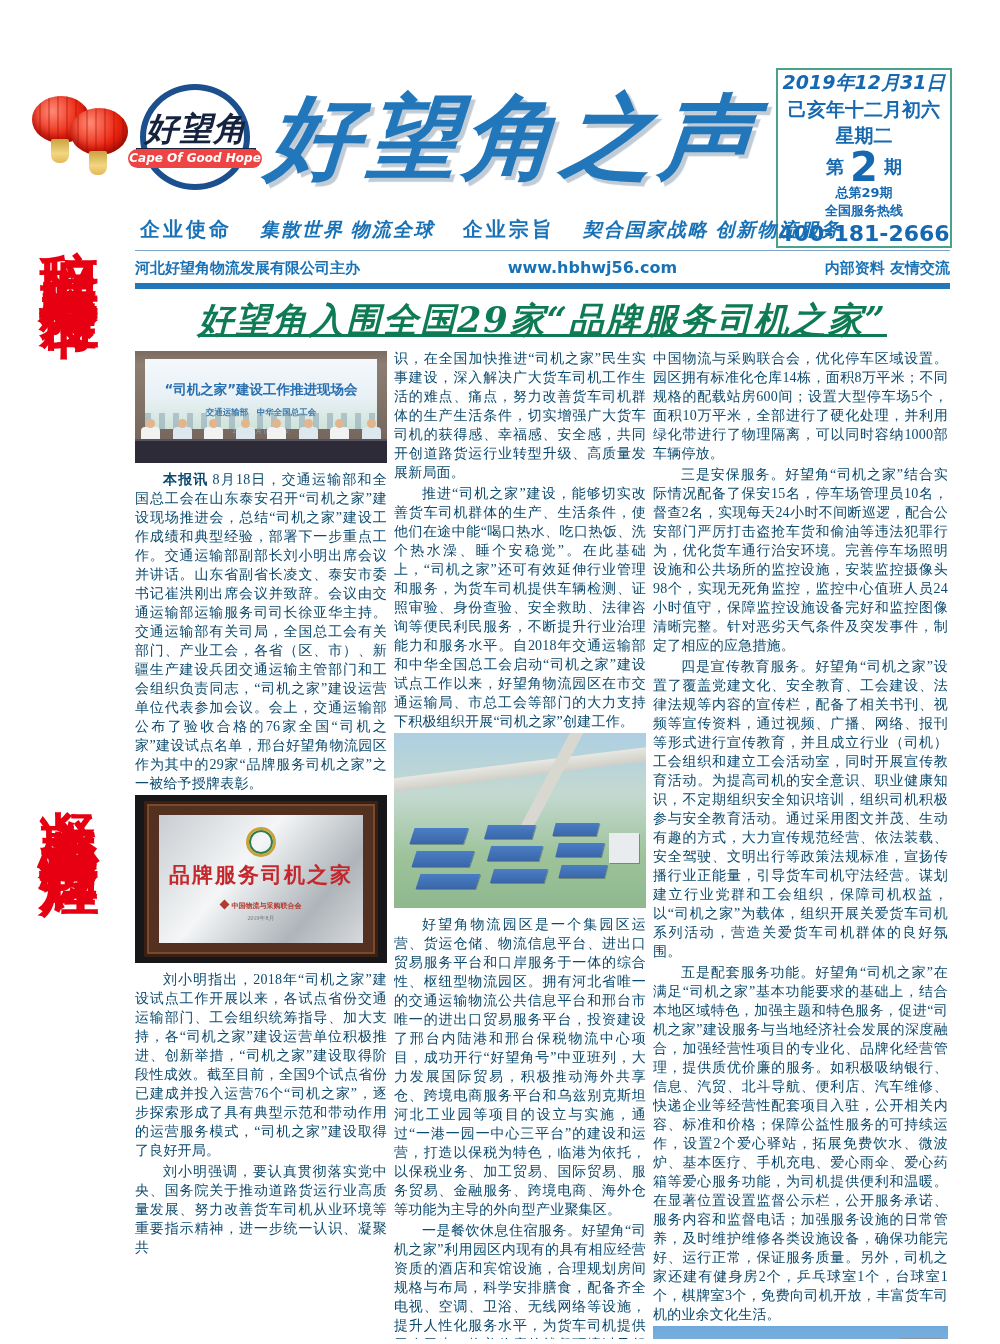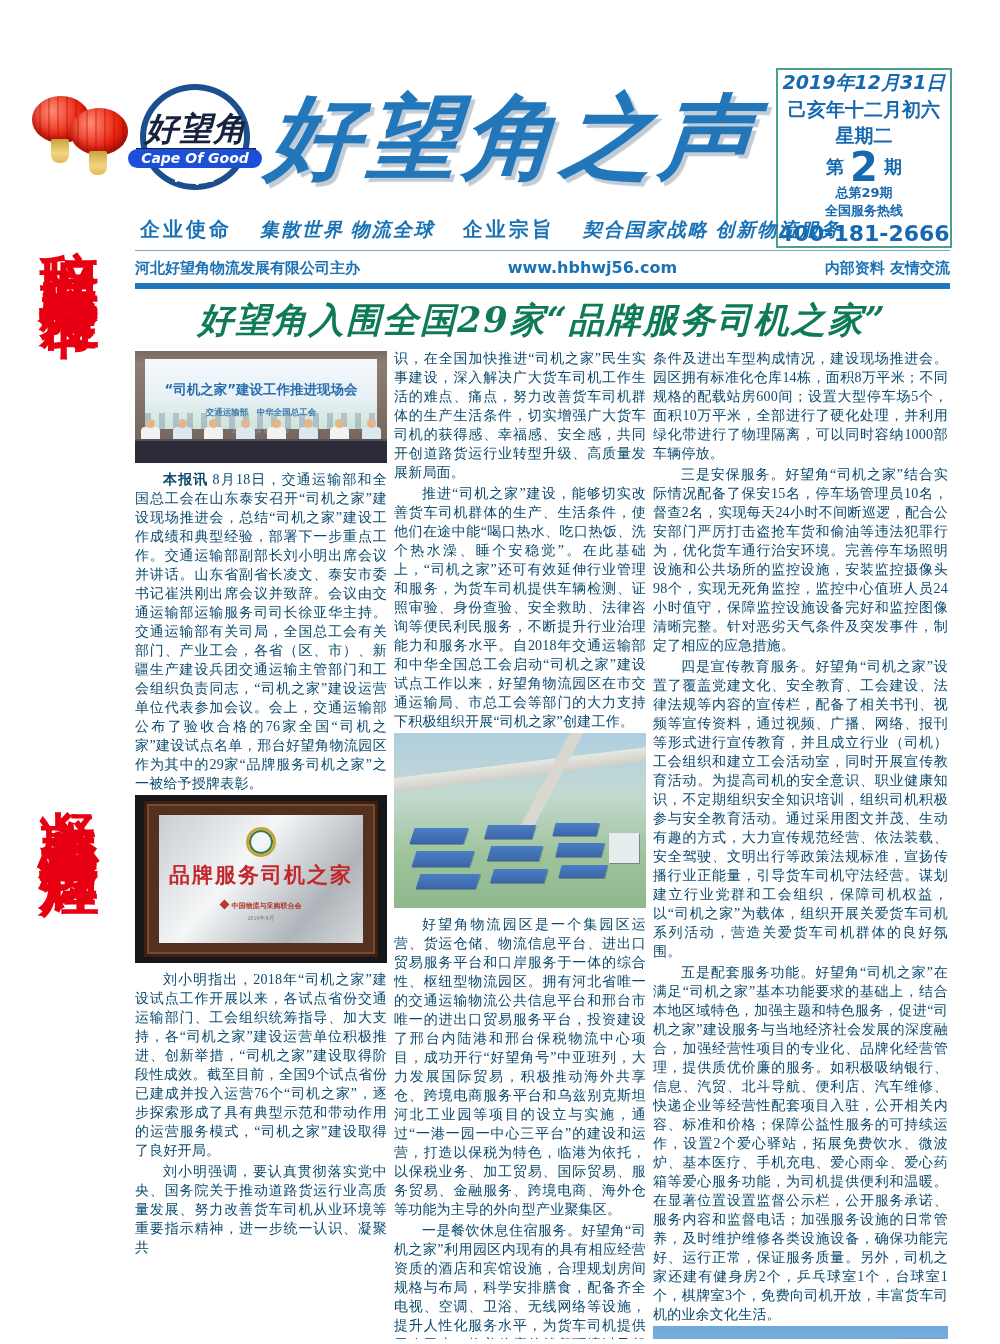--- a/index.html
+++ b/index.html
@@ -24,22 +24,22 @@
   #lantern1{left:32px;top:96px;}
   #lantern2{left:70px;top:108px;}
 
   
   #logo{position:absolute;left:140px;top:84px;width:110px;height:106px;}
   #logo .ring{position:absolute;inset:0;border:6px solid #1c4f8d;border-radius:50%;}
   #logo .zh{position:absolute;top:26px;left:-4px;width:120px;text-align:center;
     font-family:"DejaVu Sans",sans-serif;font-weight:900;font-style:italic;font-size:33px;
     color:#16233f;letter-spacing:1px;border-bottom:3px solid #16233f;line-height:1.15;}
   #logo .pill{position:absolute;left:-12px;right:-12px;bottom:22px;height:19px;border-radius:10px;
-    background:#1d4ed8;color:#fff;font-family:"DejaVu Sans",sans-serif;font-weight:bold;
-    font-style:italic;font-size:14px;line-height:19px;text-align:center;}
+    background:#ef4444;color:#fff;font-family:"DejaVu Sans",sans-serif;font-weight:bold;
+    font-style:italic;font-size:12px;line-height:19px;text-align:center;}
 
   
   #paper-title{position:absolute;left:268px;top:62px;width:510px;height:150px;
     font-family:"DejaVu Serif",serif;font-weight:bold;font-style:italic;font-size:92px;
     color:#2277bb;letter-spacing:6px;line-height:150px;white-space:nowrap;
     text-shadow:4px 4px 1px rgba(140,160,180,.55);transform:skewX(-4deg);}
 
   
   #infobox{position:absolute;left:776px;top:68px;width:172px;height:176px;
     border:2px solid #4aa18c;background:#fff;display:flex;flex-direction:column;
@@ -63,21 +63,21 @@
     padding-top:7px;display:flex;justify-content:space-between;align-items:baseline;
     color:#1a72b6;font-family:"DejaVu Sans",sans-serif;font-weight:bold;}
   #subheader .pub{font-size:15px;}
   #subheader .web{font-size:16px;}
   #subheader .note{font-size:15px;}
   #thickrule{position:absolute;left:135px;top:283px;width:815px;height:6px;background:#2277bb;}
 
   
   #headline{position:absolute;left:135px;top:297px;width:815px;text-align:center;
     font-weight:bold;font-style:italic;font-size:35px;color:#0f7b55;letter-spacing:2px;
-    font-family:"DejaVu Serif",serif;white-space:nowrap;}
+    font-family:"DejaVu Serif",serif;white-space:nowrap;text-decoration:underline;}
 
   
   #columns{position:absolute;left:135px;top:349px;width:815px;height:990px;
     display:flex;gap:7px;overflow:hidden;}
   .col{overflow:hidden;}
   #col1{width:252px;}#col2{width:252px;}#col3{width:295px;}
   .col p{margin:0 0 2px 0;font-size:14px;line-height:19px;text-align:justify;
     text-indent:2em;color:#0c4a6e;letter-spacing:.2px;}
   .col p.cont{text-indent:0;}
   .lead{font-weight:bold;font-family:"DejaVu Sans",sans-serif;margin-right:4px;}
@@ -274,21 +274,21 @@
         <div class="wh"></div>
         <div class="wh"></div>
       </div>
 
       <p>好望角物流园区是一个集园区运营、货运仓储、物流信息平台、进出口贸易服务平台和口岸服务于一体的综合性、枢纽型物流园区。拥有河北省唯一的交通运输物流公共信息平台和邢台市唯一的进出口贸易服务平台，投资建设了邢台内陆港和邢台保税物流中心项目，成功开行“好望角号”中亚班列，大力发展国际贸易，积极推动海外共享仓、跨境电商服务平台和乌兹别克斯坦河北工业园等项目的设立与实施，通过“一港一园一中心三平台”的建设和运营，打造以保税为特色，临港为依托，以保税业务、加工贸易、国际贸易、服务贸易、金融服务、跨境电商、海外仓等功能为主导的外向型产业聚集区。</p>
       <p>一是餐饮休息住宿服务。好望角“司机之家”利用园区内现有的具有相应经营资质的酒店和宾馆设施，合理规划房间规格与布局，科学安排膳食，配备齐全电视、空调、卫浴、无线网络等设施，提升人性化服务水平，为货车司机提供干净卫生、物美价廉的就餐环境以及舒适整洁、经济实惠的休息场所，打造专业和谐安全、生活气息浓厚的美好家园。好望角酒店建筑面积7600平米，设大餐厅2个，自助餐厅1个，雅间26个，可以同时容纳1500人就餐，提供干净卫生、价格适宜的餐饮服务。</p>
 
     </div>
 
     <div class="col" id="col3">
-      <p class="cont">条件及进出车型构成情况，建设现场推进会。园区拥有标准化仓库14栋，面积8万平米；不同规格的配载站房600间；设置大型停车场5个，面积10万平米，全部进行了硬化处理，并利用绿化带进行了物理隔离，可以同时容纳1000部车辆停放。</p>
+      <p class="cont">中国物流与采购联合会，优化停车区域设置。园区拥有标准化仓库14栋，面积8万平米；不同规格的配载站房600间；设置大型停车场5个，面积10万平米，全部进行了硬化处理，并利用绿化带进行了物理隔离，可以同时容纳1000部车辆停放。</p>
       <p>三是安保服务。好望角“司机之家”结合实际情况配备了保安15名，停车场管理员10名，督查2名，实现每天24小时不间断巡逻，配合公安部门严厉打击盗抢车货和偷油等违法犯罪行为，优化货车通行治安环境。完善停车场照明设施和公共场所的监控设施，安装监控摄像头98个，实现无死角监控，监控中心值班人员24小时值守，保障监控设施设备完好和监控图像清晰完整。针对恶劣天气条件及突发事件，制定了相应的应急措施。</p>
       <p>四是宣传教育服务。好望角“司机之家”设置了覆盖党建文化、安全教育、工会建设、法律法规等内容的宣传栏，配备了相关书刊、视频等宣传资料，通过视频、广播、网络、报刊等形式进行宣传教育，并且成立行业（司机）工会组织和建立工会活动室，同时开展宣传教育活动。为提高司机的安全意识、职业健康知识，不定期组织安全知识培训，组织司机积极参与安全教育活动。通过采用图文并茂、生动有趣的方式，大力宣传规范经营、依法装载、安全驾驶、文明出行等政策法规标准，宣扬传播行业正能量，引导货车司机守法经营。谋划建立行业党群和工会组织，保障司机权益，以“司机之家”为载体，组织开展关爱货车司机系列活动，营造关爱货车司机群体的良好氛围。</p>
       <p>五是配套服务功能。好望角“司机之家”在满足“司机之家”基本功能要求的基础上，结合本地区域特色，加强主题和特色服务，促进“司机之家”建设服务与当地经济社会发展的深度融合，加强经营性项目的专业化、品牌化经营管理，提供质优价廉的服务。如积极吸纳银行、信息、汽贸、北斗导航、便利店、汽车维修、快递企业等经营性配套项目入驻，公开相关内容、标准和价格；保障公益性服务的可持续运作，设置2个爱心驿站，拓展免费饮水、微波炉、基本医疗、手机充电、爱心雨伞、爱心药箱等爱心服务功能，为司机提供便利和温暖。在显著位置设置监督公示栏，公开服务承诺、服务内容和监督电话；加强服务设施的日常管养，及时维护维修各类设施设备，确保功能完好、运行正常，保证服务质量。另外，司机之家还建有健身房2个，乒乓球室1个，台球室1个，棋牌室3个，免费向司机开放，丰富货车司机的业余文化生活。</p>
 
       <div class="photo" id="bldgphoto">
         <div class="main">
             <div class="win"></div>
           </div>
         <div class="tower">
             <div class="sign"></div>

